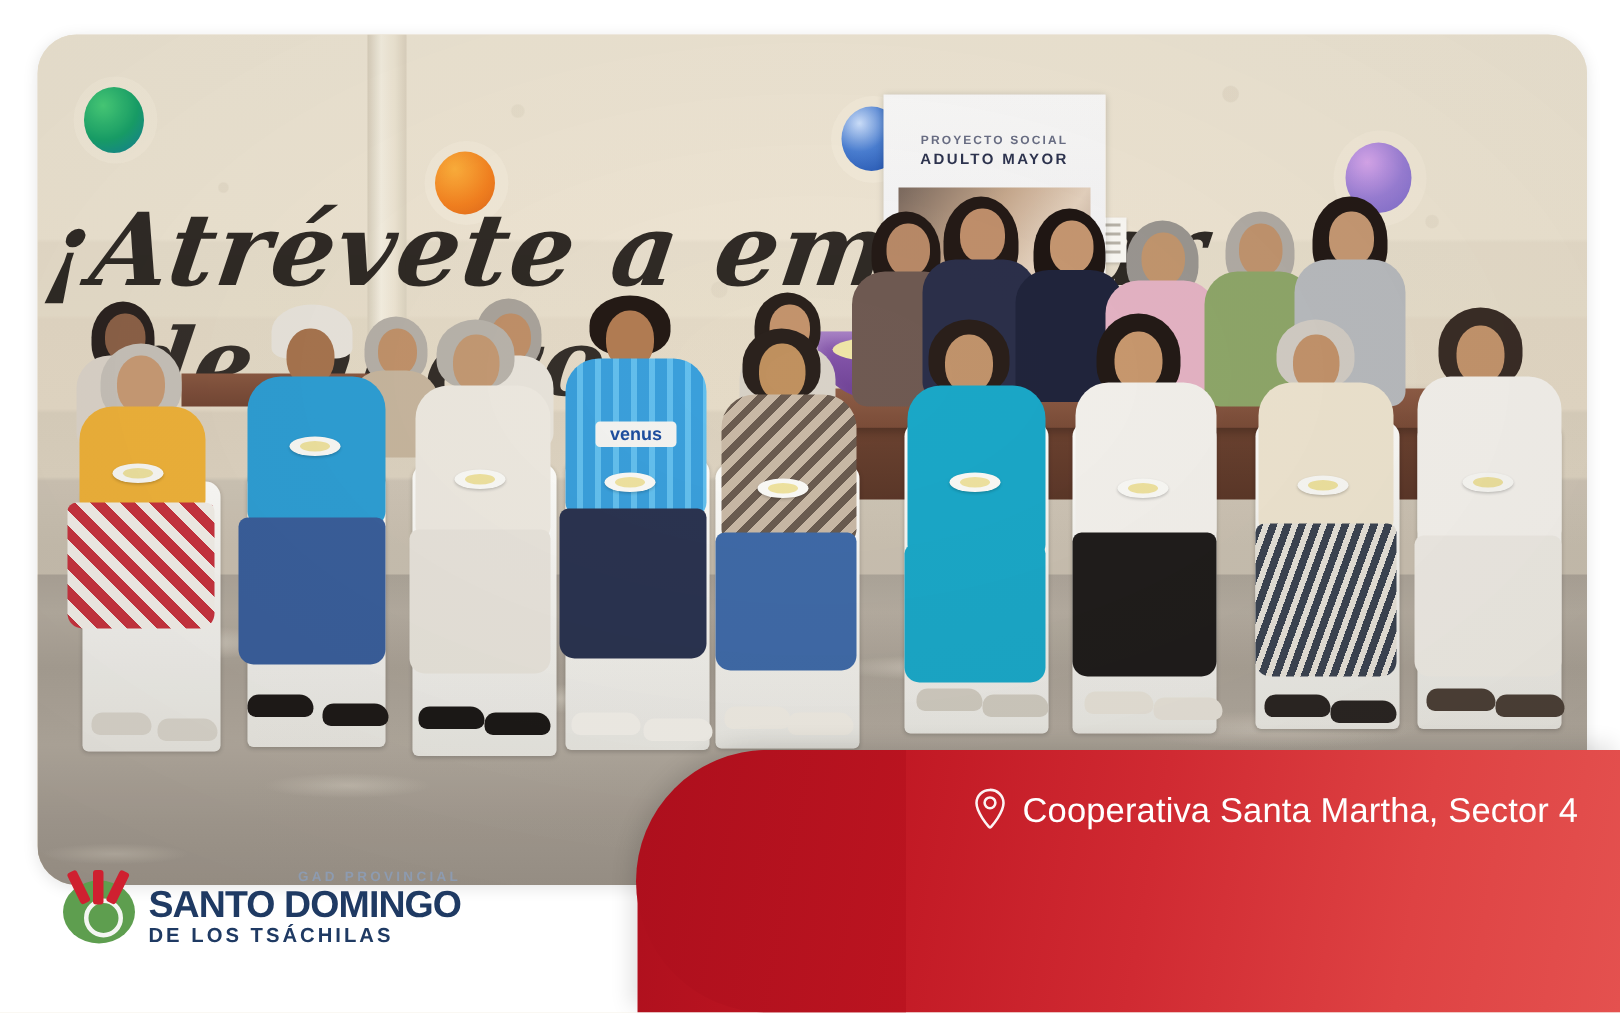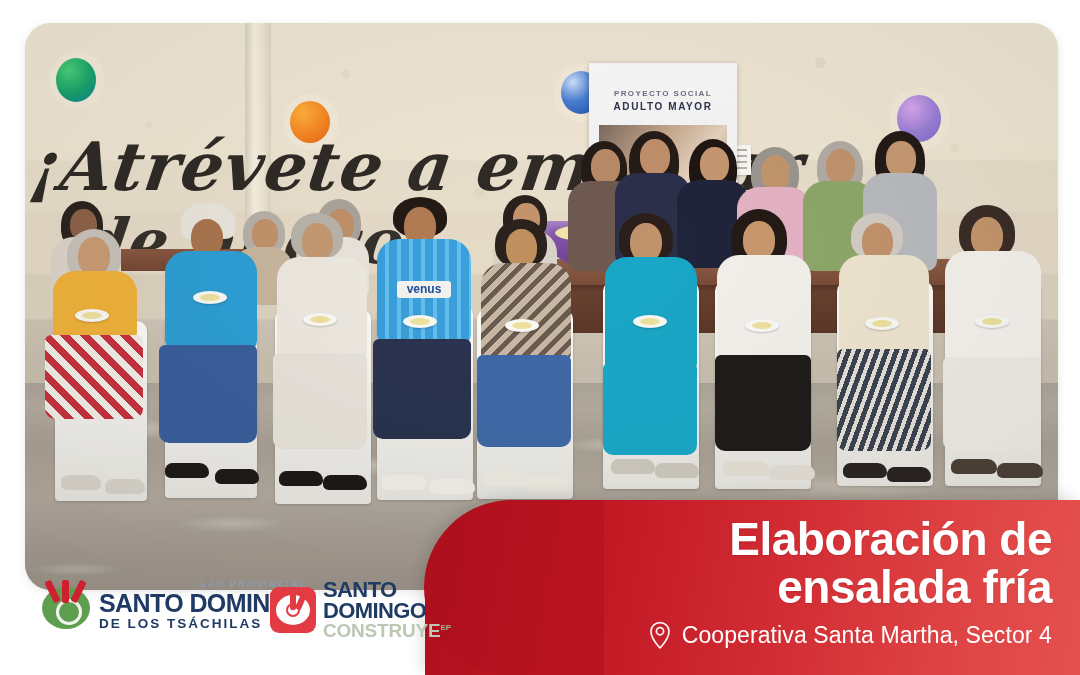--- a/index.html
+++ b/index.html
@@ -423,24 +423,20 @@
     <div class="shoe" style="left:926px;top:436px;width:46px;background:#4c4037;"></div>
     <div class="shoe" style="left:972px;top:440px;width:46px;background:#4c4037;"></div>
     <div class="plate" style="left:950px;top:292px;"></div>
   </div>
 
   <div class="ph-layer grade"></div>
 </div>
 
 <div id="red-banner">
   <div class="banner-inner">
-    <div id="headline">
-      <div>Elaboración de</div>
-      <div>ensalada fría</div>
-    </div>
     <div id="sub-row">
       <svg class="pin" viewBox="0 0 24 30">
         <path d="M12 1.6c-5 0-9 3.9-9 8.8 0 6.3 7.6 15.1 8.3 15.9.4.4 1 .4 1.4 0 .7-.8 8.3-9.6 8.3-15.9 0-4.9-4-8.8-9-8.8z" fill="none" stroke="#ffffff" stroke-width="1.7"></path>
         <circle cx="12" cy="10.2" r="3.6" fill="none" stroke="#ffffff" stroke-width="1.7"></circle>
       </svg>
       <span id="sub-text">Cooperativa Santa Martha, Sector 4</span>
     </div>
   </div>
 </div>
 
@@ -455,30 +451,14 @@
           <i></i>
         </div>
     </div>
     <div class="gad-txt">
       <div class="gad-top">GAD PROVINCIAL</div>
       <div class="gad-mid">SANTO DOMINGO</div>
       <div class="gad-bot">DE LOS TSÁCHILAS</div>
     </div>
   </div>
 
-  <div class="logo" id="logo-construye">
-    <div class="con-mark">
-      <div class="oval"></div>
-      <div class="rb"></div>
-        <div class="rb"></div>
-        <div class="rb"></div>
-      <div class="ring"></div>
-    </div>
-    <div class="con-txt">
-      <div class="con-1">SANTO</div>
-      <div class="con-2">DOMINGO</div>
-      <div class="con-3">
-        <span>CONSTRUYE</span><sup>EP</sup>
-      </div>
-    </div>
-  </div>
 
 </div>
 
 </body></html>

